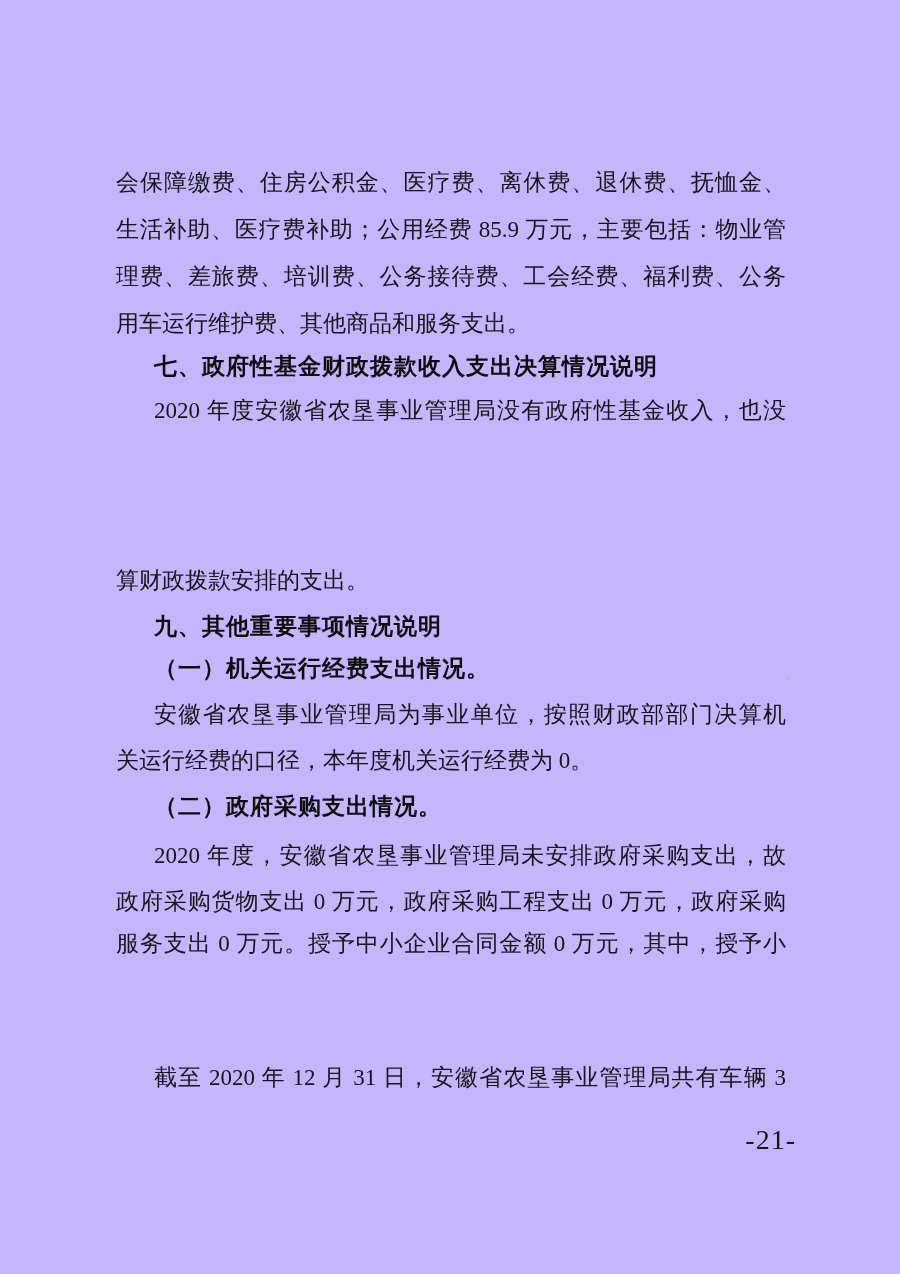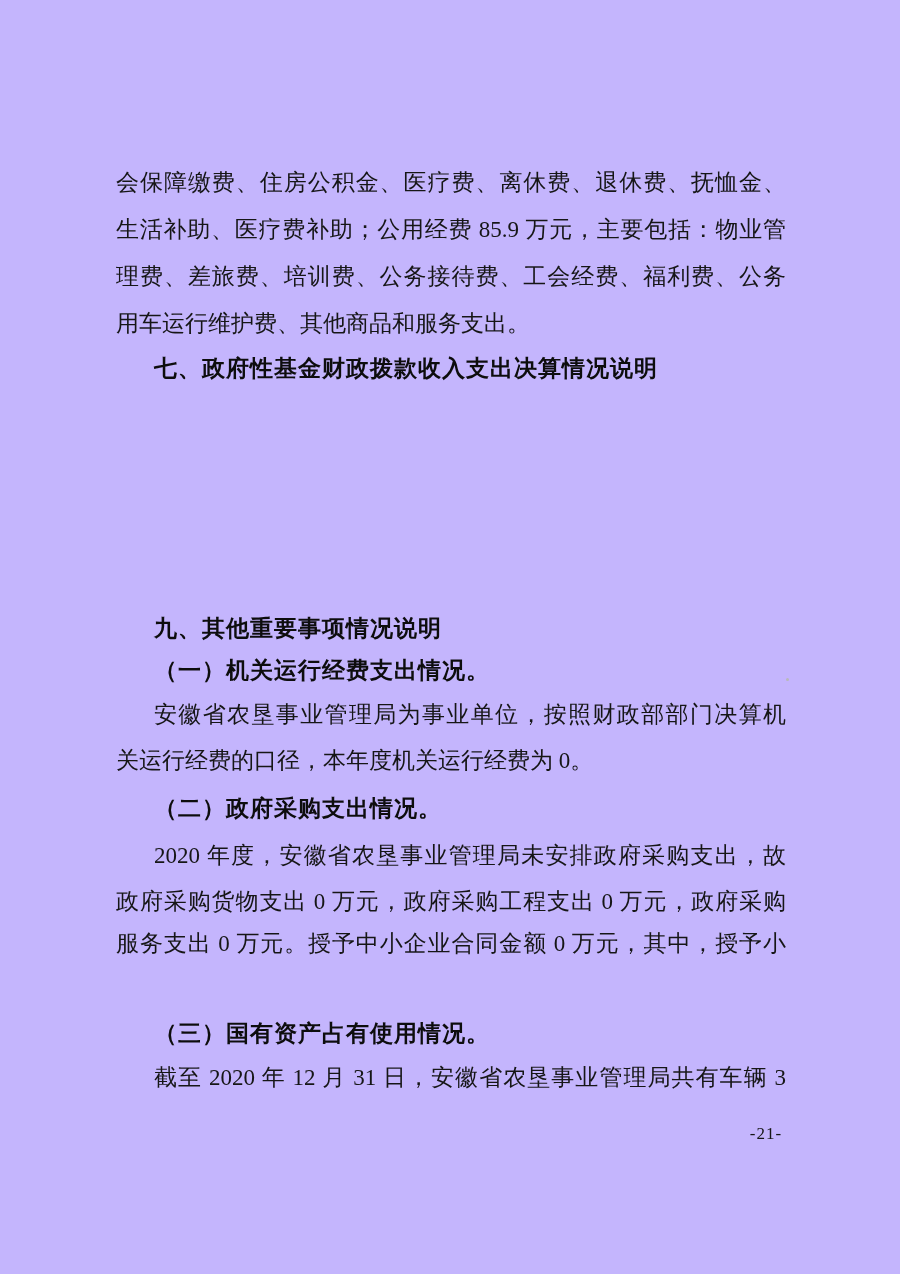--- a/index.html
+++ b/index.html
@@ -31,34 +31,34 @@
     white-space: normal;
     text-align: justify;
     text-align-last: justify;
     text-justify: inter-character;
   }
   .indent {
     padding-left: 38px;
     width: 632px;
   }
   .head {
-    font-family: Liberation Sans, sans-serif;
+    font-family: Liberation Mono, monospace;
     font-weight: 700;
     letter-spacing: 1px;
     color: #0d0d0d;
   }
   .page-number {
     position: absolute;
     left: 736px;
     top: 1124px;
     width: 60px;
-    font-size: 17px;
+    font-size: 28px;
     letter-spacing: 1px;
     color: #161616;
-    text-align: center;
+    text-align: right;
     white-space: nowrap;
   }
   .speck {
     position: absolute;
     left: 786px;
     top: 678px;
     width: 3px;
     height: 3px;
     background: #b9b9b9;
     border-radius: 50%;
@@ -68,32 +68,33 @@
 <body>
 
 <div class="page">
 
   <div class="line fill" style="top:168px">会保障缴费、住房公积金、医疗费、离休费、退休费、抚恤金、</div>
   <div class="line fill" style="top:215px">生活补助、医疗费补助；公用经费 85.9 万元，主要包括：物业管</div>
   <div class="line fill" style="top:262px">理费、差旅费、培训费、公务接待费、工会经费、福利费、公务</div>
   <div class="line" style="top:309px">用车运行维护费、其他商品和服务支出。</div>
 
   <div class="line head indent" style="top:353px">七、政府性基金财政拨款收入支出决算情况说明</div>
+  <div class="line fill indent" style="top:396px">2020 年度安徽省农垦事业管理局没有政府性基金收入，也没</div>
 
+  <div class="line" style="top:566px">算财政拨款安排的支出。</div>
 
   <div class="line head indent" style="top:613px">九、其他重要事项情况说明</div>
   <div class="line head indent" style="top:655px">（一）机关运行经费支出情况。</div>
   <div class="line fill indent" style="top:700px">安徽省农垦事业管理局为事业单位，按照财政部部门决算机</div>
   <div class="line" style="top:746px">关运行经费的口径，本年度机关运行经费为 0。</div>
 
   <div class="line head indent" style="top:793px">（二）政府采购支出情况。</div>
   <div class="line fill indent" style="top:841px">2020 年度，安徽省农垦事业管理局未安排政府采购支出，故</div>
   <div class="line fill" style="top:887px">政府采购货物支出 0 万元，政府采购工程支出 0 万元，政府采购</div>
   <div class="line fill" style="top:929px">服务支出 0 万元。授予中小企业合同金额 0 万元，其中，授予小</div>
 
-  <div class="line head indent" style="top:1018px">（三）国有资产占有使用情况。</div>
   <div class="line fill indent" style="top:1063px">截至 2020 年 12 月 31 日，安徽省农垦事业管理局共有车辆 3</div>
 
   <div class="page-number">-21-</div>
 
   <div class="speck"></div>
 
 </div>
 
 </body></html>

